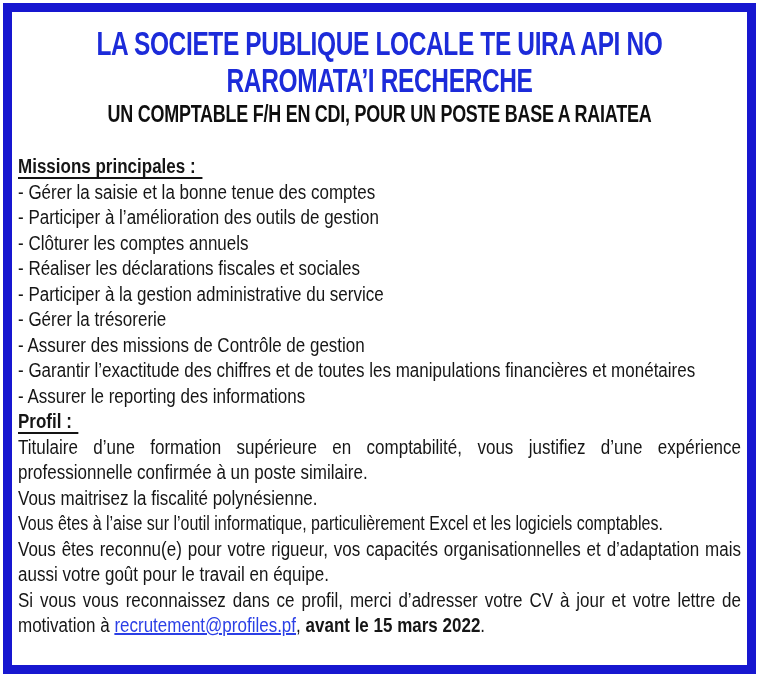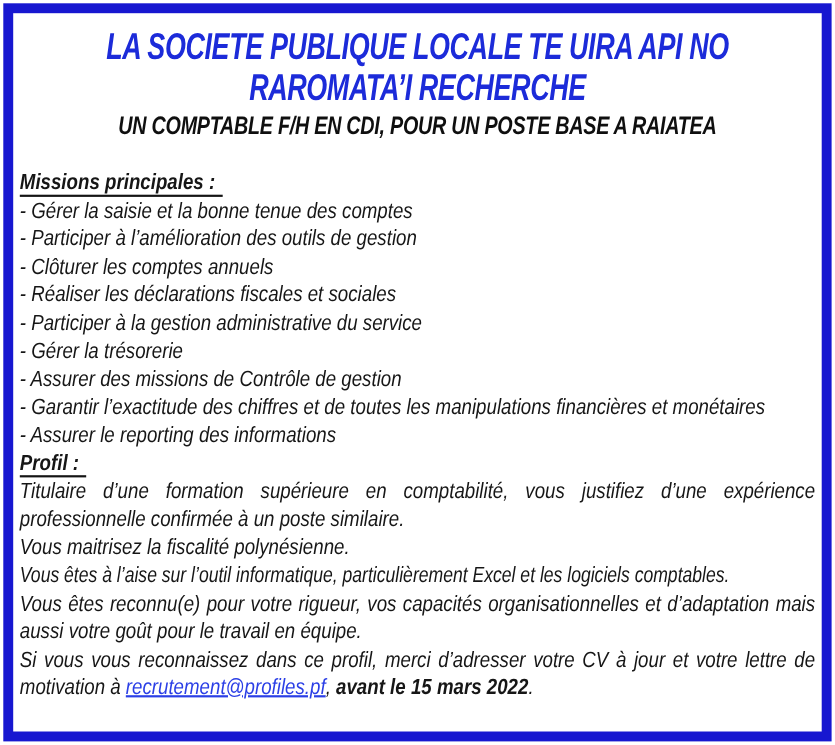--- a/index.html
+++ b/index.html
@@ -9,21 +9,20 @@
     font-family: "Liberation Sans", sans-serif;
   }
   .page {
     position: relative;
     width: 759px;
     height: 677px;
     background: #ffffff;
     box-sizing: border-box;
     padding: 3px;
     overflow: hidden;
-    font-style: italic;
   }
   .frame {
     box-sizing: border-box;
     width: 100%;
     height: 100%;
     border: 9px solid #1717d0;
     background: #ffffff;
     overflow: hidden;
   }
   .content {

